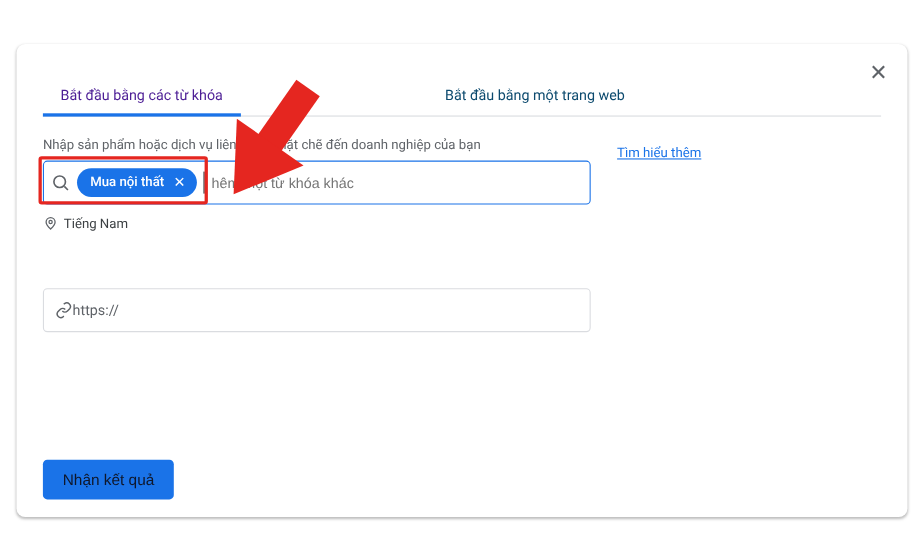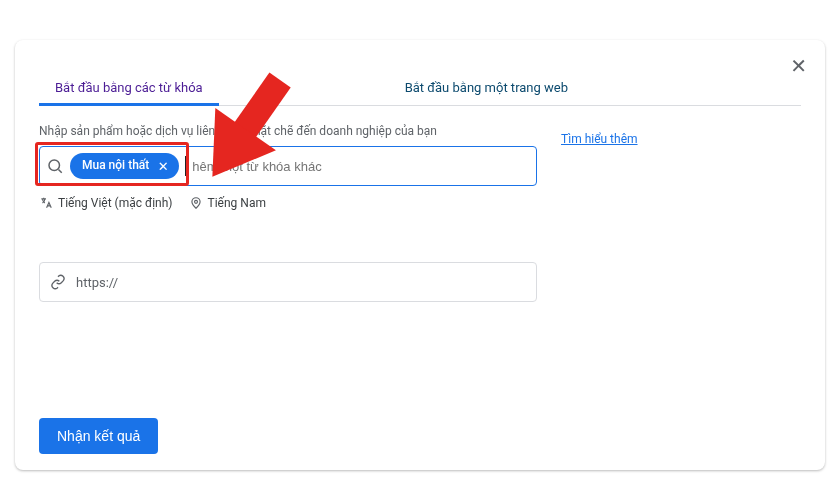--- a/index.html
+++ b/index.html
@@ -38,27 +38,27 @@
   .cursor-bar { width: 1px; height: 20px; background: #202124; flex:0 0 auto; }
   .chip-input { border:none; outline:none; font-size:13px; color:#5f6368; flex:1; background:transparent; }
   .under-row { display:flex; gap:16px; margin-top:10px; font-size:12px; color:#3c4043; }
   .under-item { display:inline-flex; align-items:center; gap:5px; }
   .lang-ico, .pin-ico { width:14px; height:14px; color:#5f6368; flex:0 0 auto; }
   .link { color:#1a73e8; text-decoration: underline; cursor:pointer; }
   .hl { background: #fff59d; }
   .section2 { margin-top: 52px; }
   .urlbox {
     display:flex; align-items:center; height:40px; border:1px solid #dadce0; border-radius:4px;
-    padding: 0 10px; gap:10px; width: 500px; max-width:100%;
+    padding: 0 10px; width: 500px; max-width:100%;
   }
   .link-ico { width:16px; height:16px; color:#5f6368; }
   .url-text { font-size:13px; color:#5f6368; }
   .submit {
     position:absolute; left:24px; bottom:16px;
-    background:#1a73e8; color:#ffffff; border:none; border-radius:4px;
+    background:#1a73e8; color:#0f172a; border:none; border-radius:4px;
     font-size:14px; font-weight:500; padding:10px 18px; cursor:pointer;
   }
   
   .arrow { position:absolute; pointer-events:none; }
   .right-note2 { margin-top: 80px; }
 </style>
 </head>
 <body>
 
 <div class="outer">
@@ -85,27 +85,20 @@
             </svg>
           <span class="chip">
             <span>Mua nội thất</span>
             <span class="chip-x">✕</span>
           </span>
           <span class="cursor-bar"></span>
           <input class="chip-input" placeholder="hêm một từ khóa khác" style="">
         </div>
 
         <div class="under-row">
-          <span class="under-item">
-            <svg class="lang-ico" viewBox="0 0 24 24" fill="none" stroke="currentColor" stroke-width="2">
-                <path d="M4 5h8M8 3v2M6 5c0 4 4 7 4 7M10 5c0 4-4 7-4 7"></path>
-                <path d="M13 20l4-9 4 9M14.5 17h5"></path>
-              </svg>
-            <span>Tiếng Việt (mặc định)</span>
-          </span>
           <span class="under-item">
             <svg class="pin-ico" viewBox="0 0 24 24" fill="none" stroke="currentColor" stroke-width="2">
                 <path d="M12 21s-7-6.5-7-11a7 7 0 1 1 14 0c0 4.5-7 11-7 11z"></path>
                 <circle cx="12" cy="10" r="2.5"></circle>
               </svg>
             <span>Tiếng Nam</span>
           </span>
         </div>
 
         <div class="section2">

